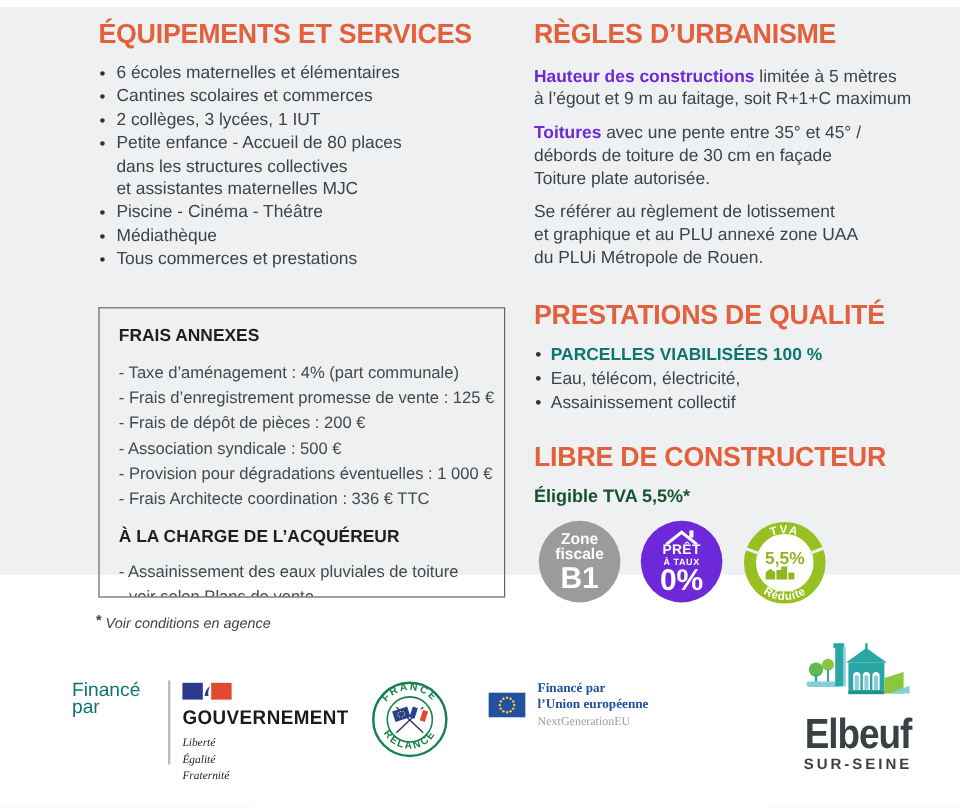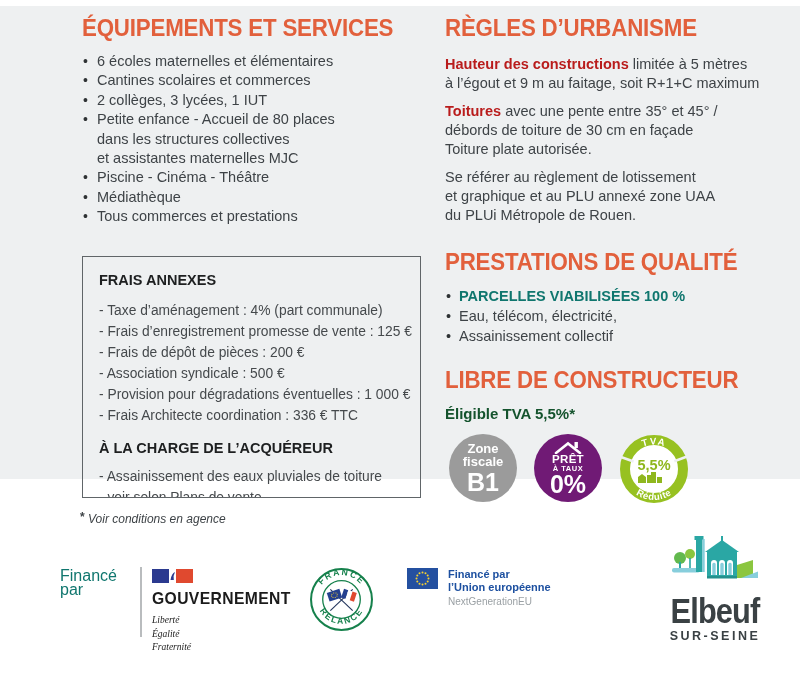--- a/index.html
+++ b/index.html
@@ -30,54 +30,54 @@
   }
   .frais-title{font-size:14.5px;font-weight:800;color:#1d1f20;margin-bottom:9px;}
   .frais-sub{font-size:14.5px;font-weight:800;color:#1d1f20;margin-top:12px;margin-bottom:7px;}
 
   .footnote{left:80px;top:504px;font-size:12px;color:#3e4347;}
   .footnote .mark{font-weight:700;font-style:normal;font-size:12px;vertical-align:2px;}
   .footnote .txt{font-style:italic;}
 
   
   .para{font-size:14.5px;color:#3e4347;line-height:19px;margin-bottom:9px;}
-  .para b{color:#b91c1c;margin-top:36px;}
+  .para b{color:#6d28d9;margin-top:36px;}
   .pline{white-space:nowrap;}
 
   .prest{font-size:14.5px;color:#3e4347;line-height:20px;white-space:nowrap;}
   .prest .li{display:flex;align-items:flex-start;}
   .prest .li .dot{width:13px;color:#2e3234;}
   .prest .strong{font-weight:800;color:#0f766e;}
 
   .eligible{font-size:15px;font-weight:800;color:#14532d;}
 
   
   .badges{display:flex;gap:17px;align-items:flex-start;}
   .badge{
     width:68px;height:68px;border-radius:50%;color:#fff;text-align:center;
     display:flex;flex-direction:column;align-items:center;justify-content:center;
   }
   .badge-gray{background:#9b9b9b;}
   .badge-gray .l1{font-size:13px;font-weight:700;line-height:13px;}
   .badge-gray .l3{font-size:25px;font-weight:800;line-height:24px;margin-top:2px;}
-  .badge-orange{background:#701a75;}
+  .badge-orange{background:#6d28d9;}
   .badge-orange .l1{font-size:11.5px;font-weight:800;line-height:11px;letter-spacing:.3px;}
   .badge-orange .l2{font-size:7.5px;font-weight:700;line-height:8px;letter-spacing:.5px;}
   .badge-orange .l3{font-size:25px;font-weight:800;line-height:23px;}
 
   
   .finance{left:60px;top:563px;width:78px;font-size:16px;color:#0f766e;line-height:14px;}
   .fdivider{left:140px;top:561px;width:1.5px;height:70px;background:#b9bcbe;}
   .gov{left:152px;top:563px;}
   .gov-flag{position:relative;width:42px;height:15px;}
   .gov-flag .b{position:absolute;left:0;top:0;width:17px;height:14px;background:#2b3a8f;}
   .gov-flag .r{position:absolute;left:24px;top:0;width:17px;height:14px;background:#e0492f;}
   .gov-name{font-size:16.5px;font-weight:800;color:#1b1b1b;letter-spacing:.4px;margin-top:5px;transform:scaleX(.95);transform-origin:left;white-space:nowrap;}
   .gov-motto{margin-top:6px;font-family:"Liberation Serif",serif;font-style:italic;font-size:9.5px;line-height:13.5px;color:#1b1b1b;}
-  .eu{left:407px;top:562px;display:flex;align-items:flex-start;}
+  .eu{left:407px;top:562px;display:flex;align-items:center;font-family:Liberation Serif, serif;}
   .eu-text{margin-left:10px;}
   .eu-text .l{font-size:11px;font-weight:700;color:#1d50a0;line-height:12.5px;}
   .eu-text .sub{font-size:10px;color:#9aa0a4;margin-top:3px;}
   .elbeuf{left:655px;top:529px;width:120px;text-align:center;color:#3a4144;}
   .elbeuf-name{font-size:35px;font-weight:800;letter-spacing:-1px;line-height:32px;transform:scaleX(.88);transform-origin:center;}
   .elbeuf-sub{font-size:12.5px;font-weight:600;letter-spacing:2.5px;margin-top:2px;white-space:nowrap;}
 </style>
 </head>
 <body>
 

